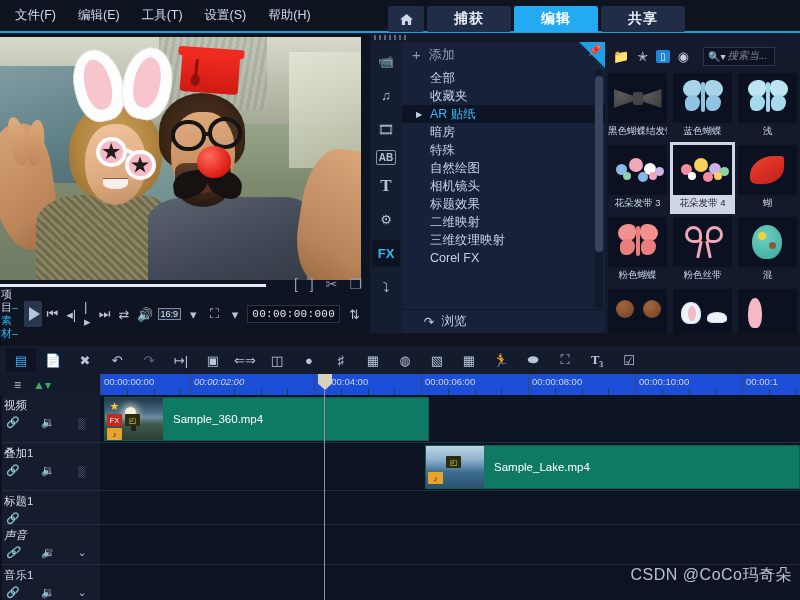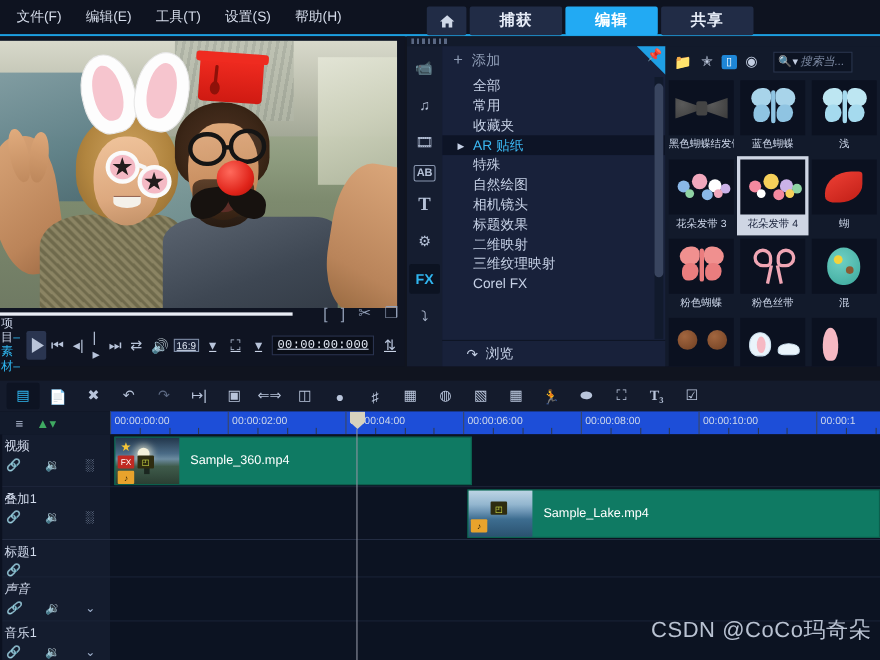--- a/index.html
+++ b/index.html
@@ -132,21 +132,21 @@
   #mark-tools{position:absolute;right:6px;top:243px;display:flex;gap:12px;align-items:center;
     color:#93a0b8;font-size:14px;}
   #ctrl-row{position:absolute;left:0;top:262px;width:368px;height:38px;display:flex;align-items:center;}
   #proj-toggle{width:30px;font-size:11px;line-height:13px;color:#c9d3e6;margin-left:1px;}
   #proj-toggle .on{color:#2fb6ef;}
   .dash{color:#2fb6ef;}
   #play-btn{width:27px;height:26px;background:#293category;}
   #play-btn{background:#2a3550;border-radius:2px;display:flex;align-items:center;justify-content:center;margin-left:3px;}
   .tri{width:0;height:0;border-left:11px solid #b9c4d8;border-top:7px solid transparent;border-bottom:7px solid transparent;margin-left:3px;}
   .pctl{color:#b8c4da;font-size:13px;padding:0 4px;}
-  #ctrl-right{margin-left:auto;display:flex;align-items:center;gap:5px;padding-right:4px;text-decoration:underline;}
+  #ctrl-right{margin-left:auto;display:flex;align-items:center;gap:5px;padding-right:4px;}
   #ratio-badge{border:1px solid #7e8ca5;padding:0 2px;font-size:9px;color:#dfe6f2;background:#1a2238;}
   #timecode{background:#0a0e18;border:1px solid #2a3category;border:1px solid #2a3450;color:#e6ecf7;
     font-family:"Liberation Mono","DejaVu Sans Mono",monospace;font-size:11px;padding:2px 4px;letter-spacing:.3px;}
 
   
   #library{position:absolute;left:370px;top:33px;width:430px;height:300px;background:#121a2b;}
   #lib-dots{position:absolute;left:374px;top:35px;width:34px;height:5px;
     background:repeating-linear-gradient(90deg,#5a6883 0 2px,transparent 2px 5px);}
   #lib-side{position:absolute;left:370px;top:42px;width:32px;height:291px;background:#151d30;
     display:flex;flex-direction:column;align-items:center;padding-top:6px;gap:7px;}
@@ -234,21 +234,21 @@
   .thead{position:absolute;left:0;top:0;width:100px;height:100%;background:#141c2e;}
   .thead .tname{padding:3px 0 0 4px;font-size:11.5px;color:#d2dbec;}
   .thead .ticons{display:flex;align-items:center;gap:22px;padding-left:6px;margin-top:3px;color:#9fb0cc;font-size:11px;}
   .tbody{position:absolute;left:100px;top:0;right:0;height:100%;background:#0c1322;}
   .clip{position:absolute;top:2px;height:44px;background:#0f7a63;border:1px solid #0c5f4d;
     display:flex;align-items:center;}
   .clip .cthumb{width:58px;height:100%;position:relative;overflow:hidden;background:#223040;}
   .clip .cname{font-size:11.5px;color:#ffffff;padding-left:10px;}
   .badge{position:absolute;width:15px;height:12px;font-size:7.5px;display:flex;
     align-items:center;justify-content:center;border-radius:1px;}
-  #watermark{position:absolute;right:8px;bottom:14px;color:#b9c2d2;font-size:20px;letter-spacing:.5px;}
+  #watermark{position:absolute;right:8px;bottom:14px;color:#b9c2d2;font-size:16px;letter-spacing:.5px;}
   #left-cut{position:absolute;left:0;top:395px;width:2px;height:205px;background:#0b1120;}
 </style>
 </head>
 <body>
 
 <div id="menubar">
   <div class="menu-item">文件(F)</div>
   <div class="menu-item">编辑(E)</div>
   <div class="menu-item">工具(T)</div>
   <div class="menu-item">设置(S)</div>
@@ -369,28 +369,28 @@
     <span style="font-size:15px;">+</span>
     <span>添加</span>
     <div id="pin"></div>
     <div id="pin-glyph">📌</div>
   </div>
   <div id="cat-list">
       <div class="cat" style="position: relative;">
         <span>全部</span>
       </div>
       <div class="cat" style="position: relative;">
-        <span>常用</span>
-      </div>
-      <div class="cat" style="position: relative;">
         <span>收藏夹</span>
       </div>
       <div class="cat sel" style="position: relative;">
         <span class="arrow">▶</span>
         <span>AR 贴纸</span>
+      </div>
+      <div class="cat" style="position: relative;">
+        <span>暗房</span>
       </div>
       <div class="cat" style="position: relative;">
         <span>特殊</span>
       </div>
       <div class="cat" style="position: relative;">
         <span>自然绘图</span>
       </div>
       <div class="cat" style="position: relative;">
         <span>相机镜头</span>
       </div>
@@ -603,21 +603,21 @@
 
 <div id="ruler-left">
   <span style="color:#b9c5db;">≡</span>
   <span style="color:#3faa62;">▲▾</span>
 </div>
 <div id="ruler">
     <div class="tick" style="left: 0px;"><span>00:00:00:00</span></div>
     <div class="tick" style="left: 26.75px; height: 6px; top: 15px; border-left: 1px solid rgb(46, 58, 84);"></div>
     <div class="tick" style="left: 53.5px; height: 6px; top: 15px; border-left: 1px solid rgb(46, 58, 84);"></div>
     <div class="tick" style="left: 80.25px; height: 6px; top: 15px; border-left: 1px solid rgb(46, 58, 84);"></div>
-    <div class="tick" style="left: 107px;"><span>00:00:02:00</span></div>
+    <div class="tick" style="left: 90px; font-style: italic;"><span>00:00:02:00</span></div>
     <div class="tick" style="left: 133.75px; height: 6px; top: 15px; border-left: 1px solid rgb(46, 58, 84);"></div>
     <div class="tick" style="left: 160.5px; height: 6px; top: 15px; border-left: 1px solid rgb(46, 58, 84);"></div>
     <div class="tick" style="left: 187.25px; height: 6px; top: 15px; border-left: 1px solid rgb(46, 58, 84);"></div>
     <div class="tick" style="left: 214px;"><span>00:00:04:00</span></div>
     <div class="tick" style="left: 240.75px; height: 6px; top: 15px; border-left: 1px solid rgb(46, 58, 84);"></div>
     <div class="tick" style="left: 267.5px; height: 6px; top: 15px; border-left: 1px solid rgb(46, 58, 84);"></div>
     <div class="tick" style="left: 294.25px; height: 6px; top: 15px; border-left: 1px solid rgb(46, 58, 84);"></div>
     <div class="tick" style="left: 321px;"><span>00:00:06:00</span></div>
     <div class="tick" style="left: 347.75px; height: 6px; top: 15px; border-left: 1px solid rgb(46, 58, 84);"></div>
     <div class="tick" style="left: 374.5px; height: 6px; top: 15px; border-left: 1px solid rgb(46, 58, 84);"></div>

